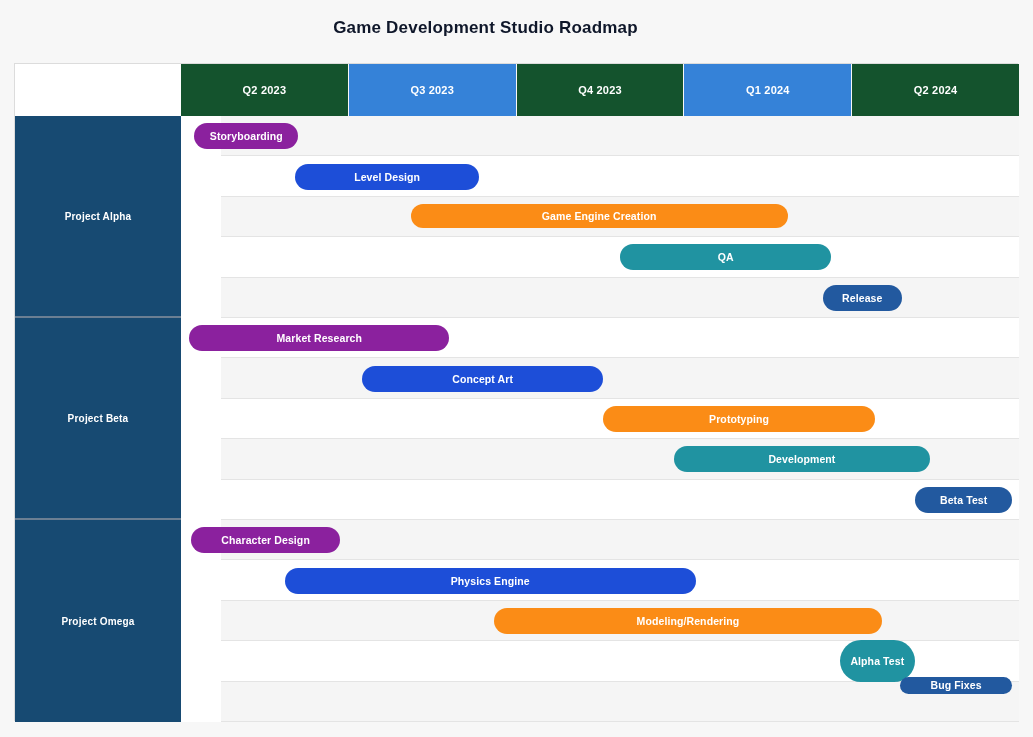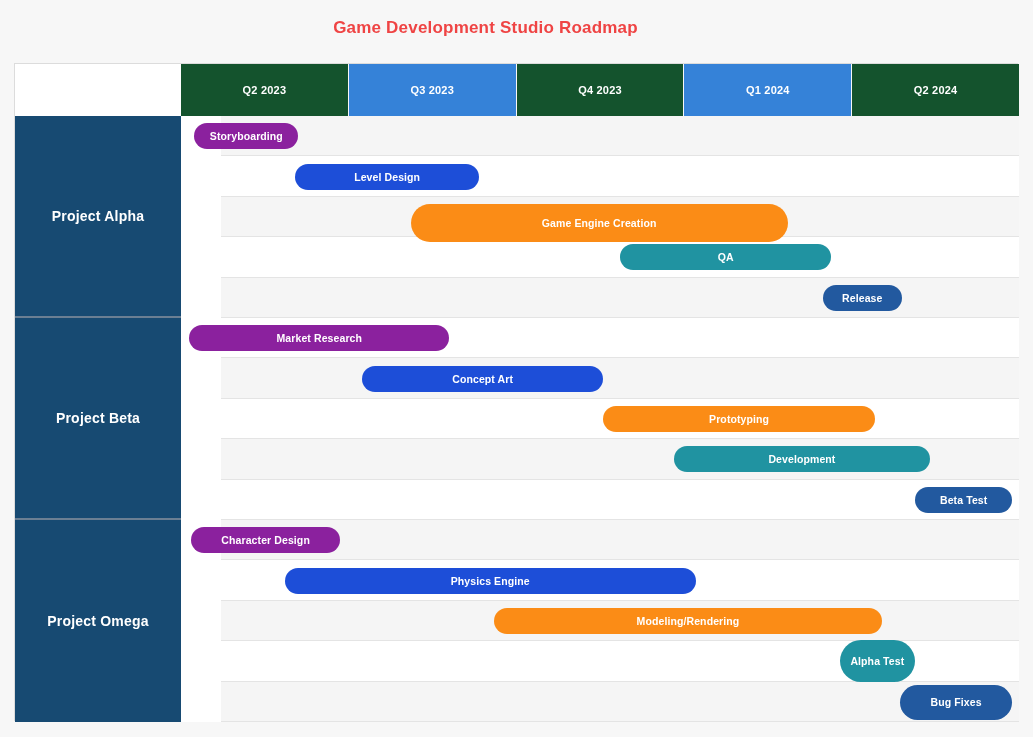--- a/index.html
+++ b/index.html
@@ -23,21 +23,21 @@
 
   
   #chart-title {
     position: absolute;
     top: 18px;
     left: 0;
     width: 971px;
     text-align: center;
     font-size: 17px;
     font-weight: bold;
-    color: #ef4444;
+    color: #0f172a;
     letter-spacing: 0.2px;
   }
 
   
   #grid {
     position: absolute;
     left: 14px;
     top: 63px;
     width: 1004px;
     height: 658px;
@@ -84,21 +84,21 @@
     left: 0;
     width: 1004px;
     display: flex;
     box-sizing: border-box;
   }
   .project-label-cell {
     flex: 0 0 166px;
     width: 166px;
     background: #174a72;
     color: #ffffff;
-    font-size: 14px;
+    font-size: 10px;
     font-weight: bold;
     display: flex;
     align-items: center;
     justify-content: center;
     border-bottom: 2px solid #6b7f93;
     box-sizing: border-box;
     letter-spacing: 0.2px;
   }
   .project-block:last-child .project-label-cell { border-bottom: none; }
 
@@ -164,21 +164,21 @@
         <div class="project-block" style="top: 52px; height: 202px;">
           <div class="project-label-cell">Project Alpha</div>
           <div class="lanes">
             <div class="lane alt" style="height: 40.4px;"></div>
             <div class="lane plain" style="height: 40.4px;"></div>
             <div class="lane alt" style="height: 40.4px;"></div>
             <div class="lane plain" style="height: 40.4px;"></div>
             <div class="lane alt" style="height: 40.4px;"></div>
             <div class="task-bar bar-purple" style="left: 1.6%; width: 12.4%; height: 26px; top: 7.2px;">Storyboarding</div>
             <div class="task-bar bar-green" style="left: 13.6%; width: 22%; height: 26px; top: 47.6px;">Level Design</div>
-            <div class="task-bar bar-orange" style="left: 27.4%; width: 45%; height: 38px; top: 88px;">Game Engine Creation</div>
+            <div class="task-bar bar-orange" style="left: 27.4%; width: 45%; height: 24px; top: 88px;">Game Engine Creation</div>
             <div class="task-bar bar-teal" style="left: 52.4%; width: 25.2%; height: 26px; top: 128.4px;">QA</div>
             <div class="task-bar bar-navy" style="left: 76.6%; width: 9.4%; height: 26px; top: 168.8px;">Release</div>
           </div>
         </div>
         <div class="project-block" style="top: 254px; height: 202px;">
           <div class="project-label-cell">Project Beta</div>
           <div class="lanes">
             <div class="lane plain" style="height: 40.4px;"></div>
             <div class="lane alt" style="height: 40.4px;"></div>
             <div class="lane plain" style="height: 40.4px;"></div>
@@ -196,19 +196,19 @@
           <div class="lanes">
             <div class="lane alt" style="height: 40.4px;"></div>
             <div class="lane plain" style="height: 40.4px;"></div>
             <div class="lane alt" style="height: 40.4px;"></div>
             <div class="lane plain" style="height: 40.4px;"></div>
             <div class="lane alt" style="height: 40.4px;"></div>
             <div class="task-bar bar-purple" style="left: 1.2%; width: 17.8%; height: 26px; top: 7.2px;">Character Design</div>
             <div class="task-bar bar-green" style="left: 12.4%; width: 49%; height: 26px; top: 47.6px;">Physics Engine</div>
             <div class="task-bar bar-orange" style="left: 37.4%; width: 46.2%; height: 26px; top: 88px;">Modeling/Rendering</div>
             <div class="task-bar bar-teal" style="left: 78.6%; width: 9%; height: 42px; top: 120.4px;">Alpha Test</div>
-            <div class="task-bar bar-navy" style="left: 85.8%; width: 13.4%; height: 35px; top: 165px;">Bug Fixes</div>
+            <div class="task-bar bar-navy" style="left: 85.8%; width: 13.4%; height: 17px; top: 157px;">Bug Fixes</div>
           </div>
         </div>
       </div>
 
   </div>
 </div>
 
 </body></html>

